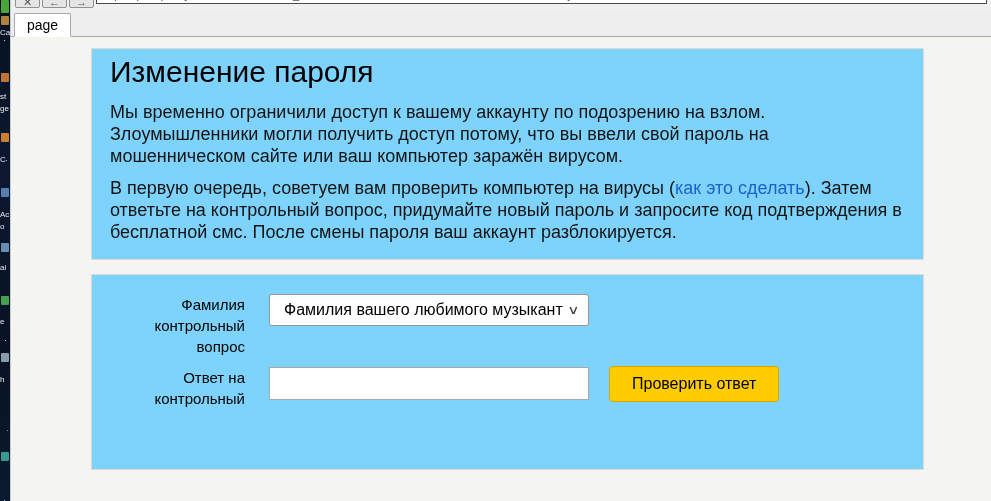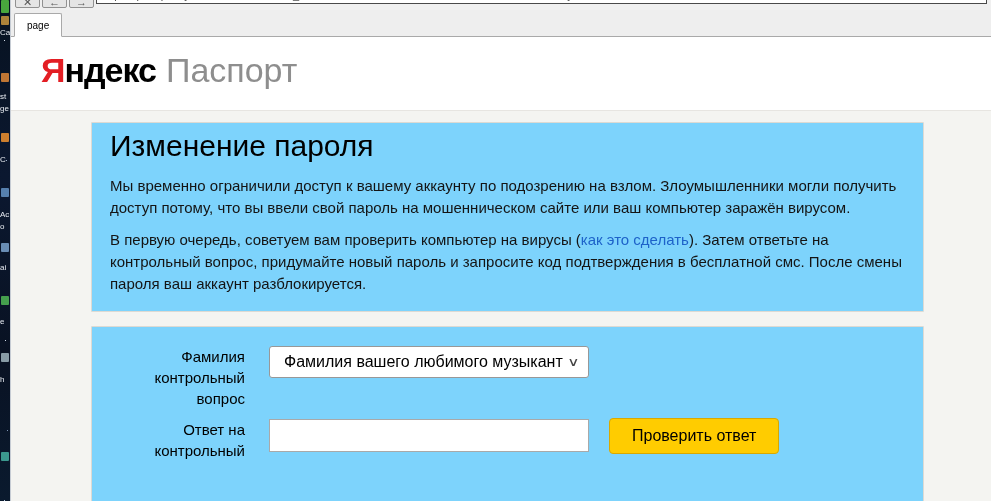--- a/index.html
+++ b/index.html
@@ -49,36 +49,36 @@
   }
 
   
   .tabbar{
     position:relative;height:27px;background:#eeeeee;border-bottom:1px solid #a9a9a9;
     display:flex;align-items:flex-end;padding-left:3px;
   }
   .tab{
     position:relative;z-index:2;margin-bottom:-1px;height:24px;background:#ffffff;
     border:1px solid #a9a9a9;border-bottom:1px solid #ffffff;border-radius:2px 2px 0 0;
-    font-size:10px;color:#000;line-height:23px;padding:0 12px;min-width:46px;
+    font-size:14px;color:#000;line-height:23px;padding:0 12px;min-width:46px;
   }
 
   
   .page{position:relative;height:464px;background:#f4f4f1;overflow:hidden;}
   .page-header{height:74px;background:#ffffff;border-bottom:1px solid #e7e5e1;padding:13px 0 0 30px;}
   .logo{font-size:34px;line-height:40px;white-space:nowrap;}
   .logo-bold{font-weight:bold;color:#000;letter-spacing:-1px;}
   .logo-ya{color:#e31e24;}
   .logo-service{color:#8e8e8e;font-weight:normal;margin-left:10px;letter-spacing:0;}
 
   .page-body{padding:11px 0 0 80px;}
   .panel{width:833px;background:#7dd3fc;border:1px solid #ddDAd3;border-radius:1px;}
   .panel-info{padding:4px 18px 16px;}
   .panel-info h1{margin:0 0 8px;font-size:30px;line-height:38px;font-weight:400;color:#000;}
-  .panel-info p{margin:10px 0 0;font-size:15px;line-height:22px;color:#141414;max-width:800px;}
+  .panel-info p{margin:10px 0 0;font-size:18px;line-height:22px;color:#141414;max-width:800px;}
   .panel-info a{color:#1d62c9;cursor:pointer;}
 
   .panel-form{margin-top:14px;padding:19px 18px 60px;}
   .form-row{display:flex;align-items:flex-start;}
   .row-question{margin-bottom:10px;}
   .form-label{width:135px;margin-right:24px;text-align:right;font-size:15px;line-height:21px;color:#000;}
   .form-label span{display:block;}
   .select-box{
     width:320px;height:32px;background:#fff;border:1px solid #989898;border-radius:3px;
     display:flex;align-items:center;font-size:16px;color:#000;
@@ -131,25 +131,20 @@
       <button class="tb-btn tb-fwd">→</button>
       <div class="url-bar">https://passport.yandex.ru/auth?track_id=c0000c000d00b2300e43c0cb000000000000000-yes</div>
     </div>
 
     <div class="tabbar">
       <div class="tab">page</div>
     </div>
 
     <div class="page">
 
-      <div class="page-header">
-        <div class="logo">
-          <span class="logo-bold"><span class="logo-ya">Я</span><span>ндекс</span></span><span class="logo-service">Паспорт</span>
-        </div>
-      </div>
 
       <div class="page-body">
 
         <div class="panel panel-info">
           <h1>Изменение пароля</h1>
           <p>Мы временно ограничили доступ к вашему аккаунту по подозрению на взлом. Злоумышленники могли получить доступ потому, что вы ввели свой пароль на мошенническом сайте или ваш компьютер заражён вирусом.</p>
           <p><span>В первую очередь, советуем вам проверить компьютер на вирусы (</span><a>как это сделать</a><span>). Затем ответьте на контрольный вопрос, придумайте новый пароль и запросите код подтверждения в бесплатной смс. После смены пароля ваш аккаунт разблокируется.</span></p>
         </div>
 
         <div class="panel panel-form">

